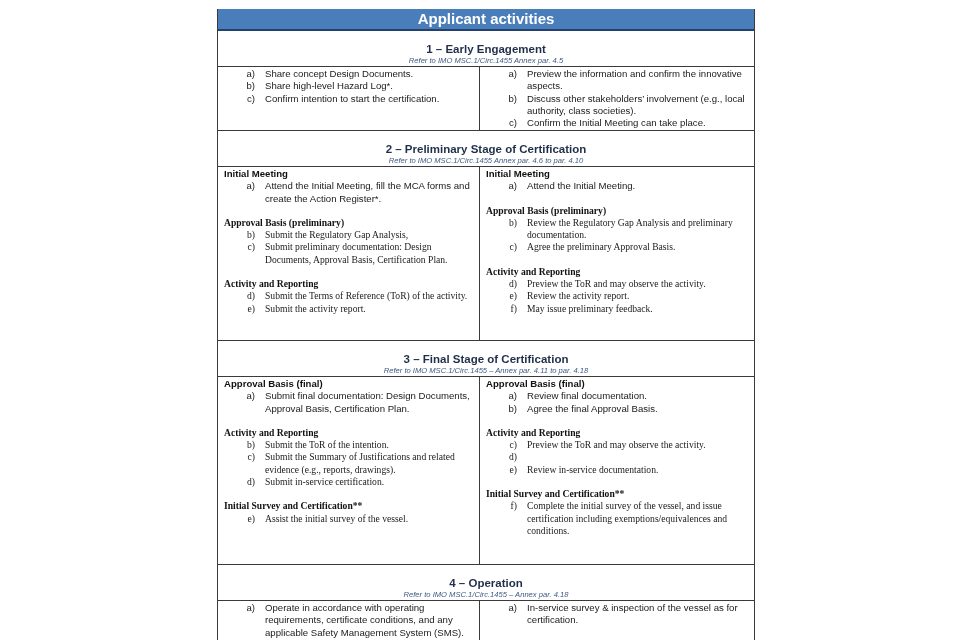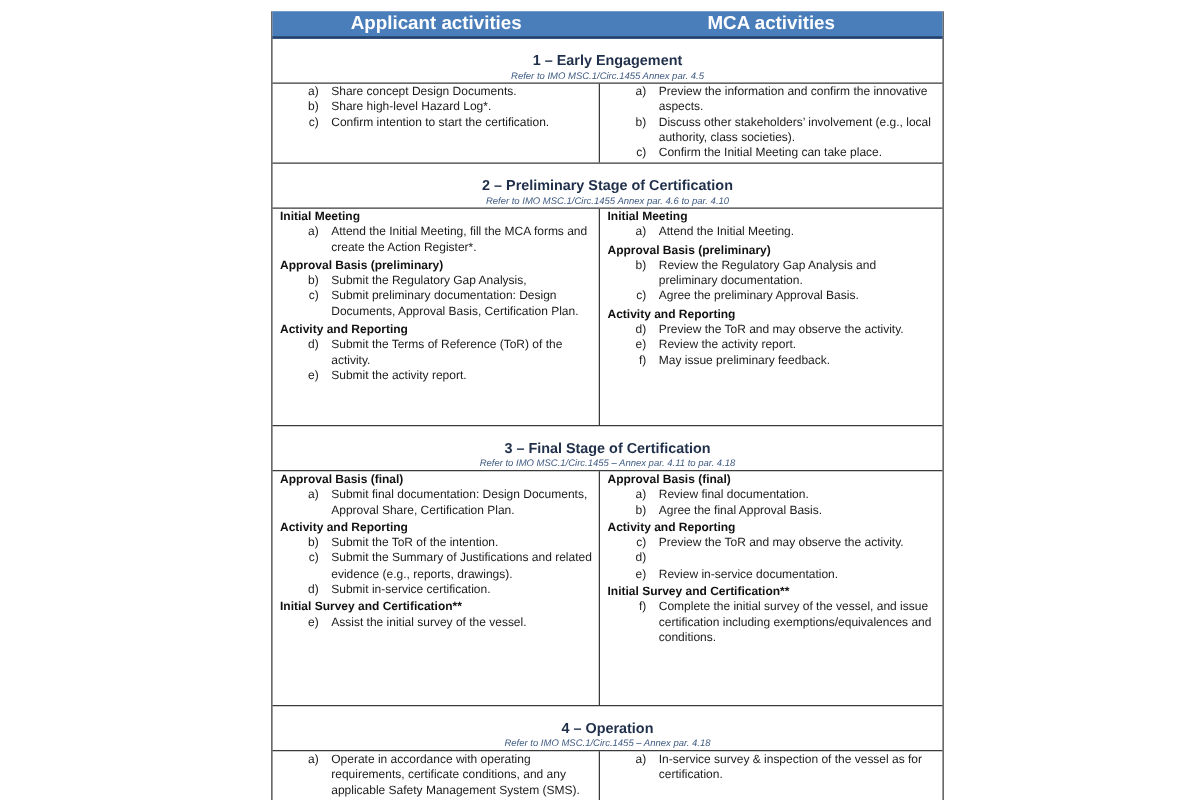--- a/index.html
+++ b/index.html
@@ -1,32 +1,32 @@
 <!DOCTYPE html>
 <html><head>
 <meta charset="utf-8">
 <style>
   html, body { margin: 0; padding: 0; background: #ffffff; }
   body { width: 960px; height: 640px; position: relative; overflow: hidden;
          font-family: "Liberation Sans", "DejaVu Sans", sans-serif; color: #1a1a1a; }
   .table { position: absolute; left: 217px; top: 9px; width: 536px;
            border-left: 1px solid #3a3a3a; border-right: 1px solid #3a3a3a; }
-  .hdr { display: flex; height: 20px; background: #4a7ebb; border-bottom: 2px solid #24416b; }
+  .hdr { display: flex; height: 20px; background: #4a7ebb; border-bottom: 2px solid #24416b; flex-direction: column; }
   .hdr div { flex: 1; color: #ffffff; font-weight: bold; font-size: 15px; text-align: center;
              line-height: 20px; }
   .hdr div:first-child { flex: 0 0 262px; }
   .stage { border-bottom: 1px solid #3a3a3a; }
   .stage-title { text-align: center; border-bottom: 1px solid #3a3a3a; padding-top: 11px; }
   .stage-title .t { font-weight: bold; font-size: 11.5px; color: #1f2f4a; line-height: 14px; display: block; }
   .stage-title .r { font-style: italic; font-size: 7.6px; color: #3e5a82; line-height: 9px; display: block; padding-bottom: 1px; }
   .cols { display: flex; }
   .col { box-sizing: border-box; padding: 1px 4px 2px 6px; font-size: 9.6px; line-height: 12.3px; }
   .col.left { flex: 0 0 262px; border-right: 1px solid #3a3a3a; }
   .col.right { flex: 1; }
-  .grp + .grp { margin-top: 2px; }
+  .grp + .grp { margin-top: 12px; font-family: Liberation Serif, serif; }
   .gh { font-weight: bold; font-size: 9.6px; color: #111; }
   .it { display: flex; }
   .it .k { flex: 0 0 41px; text-align: right; padding-right: 10px; box-sizing: border-box; }
   .it .v { flex: 1; }
   .s1 .col { height: 63px; }
   .s2 .col { height: 173px; }
   .s3 .col { height: 187px; }
   .s4 .col { height: 48px; }
   .s4 { border-bottom: 1px solid #ec4899; }
 </style>
@@ -159,21 +159,21 @@
     <div class="stage-title">
       <span class="t">3 – Final Stage of Certification</span>
       <span class="r">Refer to IMO MSC.1/Circ.1455 – Annex par. 4.11 to par. 4.18</span>
     </div>
     <div class="cols">
       <div class="col left">
           <div class="grp">
             <div class="gh">Approval Basis (final)</div>
             <div class="it">
               <span class="k">a)</span>
-              <span class="v">Submit final documentation: Design Documents, Approval Share, Certification Plan.</span>
+              <span class="v">Submit final documentation: Design Documents, Approval Basis, Certification Plan.</span>
             </div>
           </div>
           <div class="grp">
             <div class="gh">Activity and Reporting</div>
             <div class="it">
               <span class="k">b)</span>
               <span class="v">Submit the ToR of the intention.</span>
             </div>
             <div class="it">
               <span class="k">c)</span>

